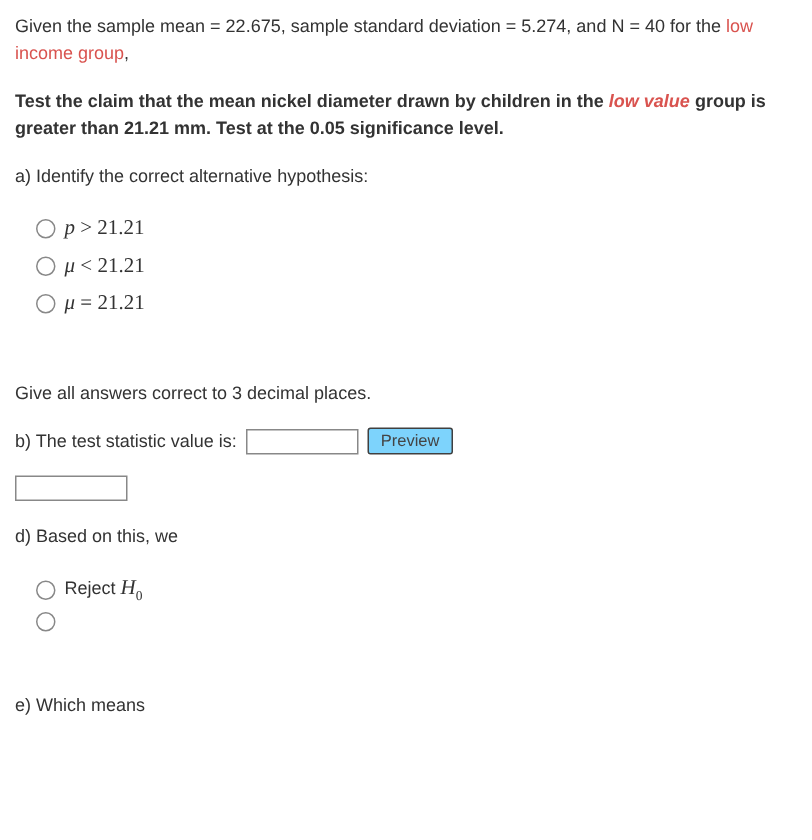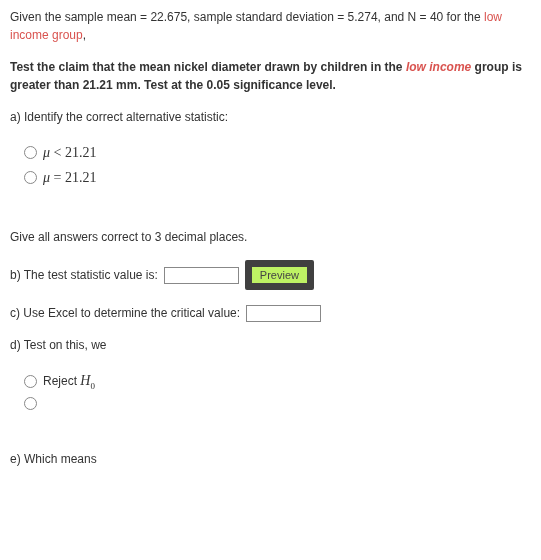--- a/index.html
+++ b/index.html
@@ -64,44 +64,48 @@
   .tin {
     border: 1px solid #888;
     height: 17px;
     width: 75px;
     box-sizing: border-box;
     padding: 1px 3px;
     font-size: 11px;
     background: #fff;
   }
   .pbtn {
-    border: 7px solid #404040;
-    background: #bef264;
+    border: 1px solid #404040;
+    background: #7dd3fc;
     font-size: 11px;
     padding: 2px 8px;
     border-radius: 2px;
     color: #444;
     cursor: pointer;
   }
   .bigspace { height: 24px; }
 </style>
 </head>
 <body>
 
 <div class="section">
   <span>Given the sample mean = 22.675, sample standard deviation = 5.274, and N = 40 for the </span><span class="red">low income group</span><span>,</span>
 </div>
 
 <div class="section bold">
-  <span>Test the claim that the mean nickel diameter drawn by children in the </span><span class="red-italic">low income</span><span> group is greater than 21.21 mm. Test at the 0.05 significance level.</span>
+  <span>Test the claim that the mean nickel diameter drawn by children in the </span><span class="red-italic">low value</span><span> group is greater than 21.21 mm. Test at the 0.05 significance level.</span>
 </div>
 
-<div class="section">a) Identify the correct alternative statistic:</div>
+<div class="section">a) Identify the correct alternative hypothesis:</div>
 
 <div class="section" id="opts-a-c">
+    <div class="opt-row">
+      <span class="radio"></span>
+      <span class="math">p <span class="mathn">&gt; 21.21</span></span>
+    </div>
     <div class="opt-row">
       <span class="radio"></span>
       <span class="math">μ <span class="mathn">&lt; 21.21</span></span>
     </div>
     <div class="opt-row">
       <span class="radio"></span>
       <span class="math">μ <span class="mathn">= 21.21</span></span>
     </div>
   </div>
 
@@ -109,25 +113,24 @@
 
 <div class="section">Give all answers correct to 3 decimal places.</div>
 
 <div class="section inline-row">
   <span>b) The test statistic value is:</span>
   <input class="tin" style="">
   <button class="pbtn">Preview</button>
 </div>
 
 <div class="section inline-row">
-  <span>c) Use Excel to determine the critical value:</span>
   <input class="tin" style="">
 </div>
 
-<div class="section">d) Test on this, we</div>
+<div class="section">d) Based on this, we</div>
 
 <div class="section" id="opts-d-c">
     <div class="opt-row">
       <span class="radio"></span>
       <span>Reject <span class="math">H<span class="sub">0</span></span></span>
     </div>
     <div class="opt-row">
       <span class="radio"></span>
     </div>
   </div>

